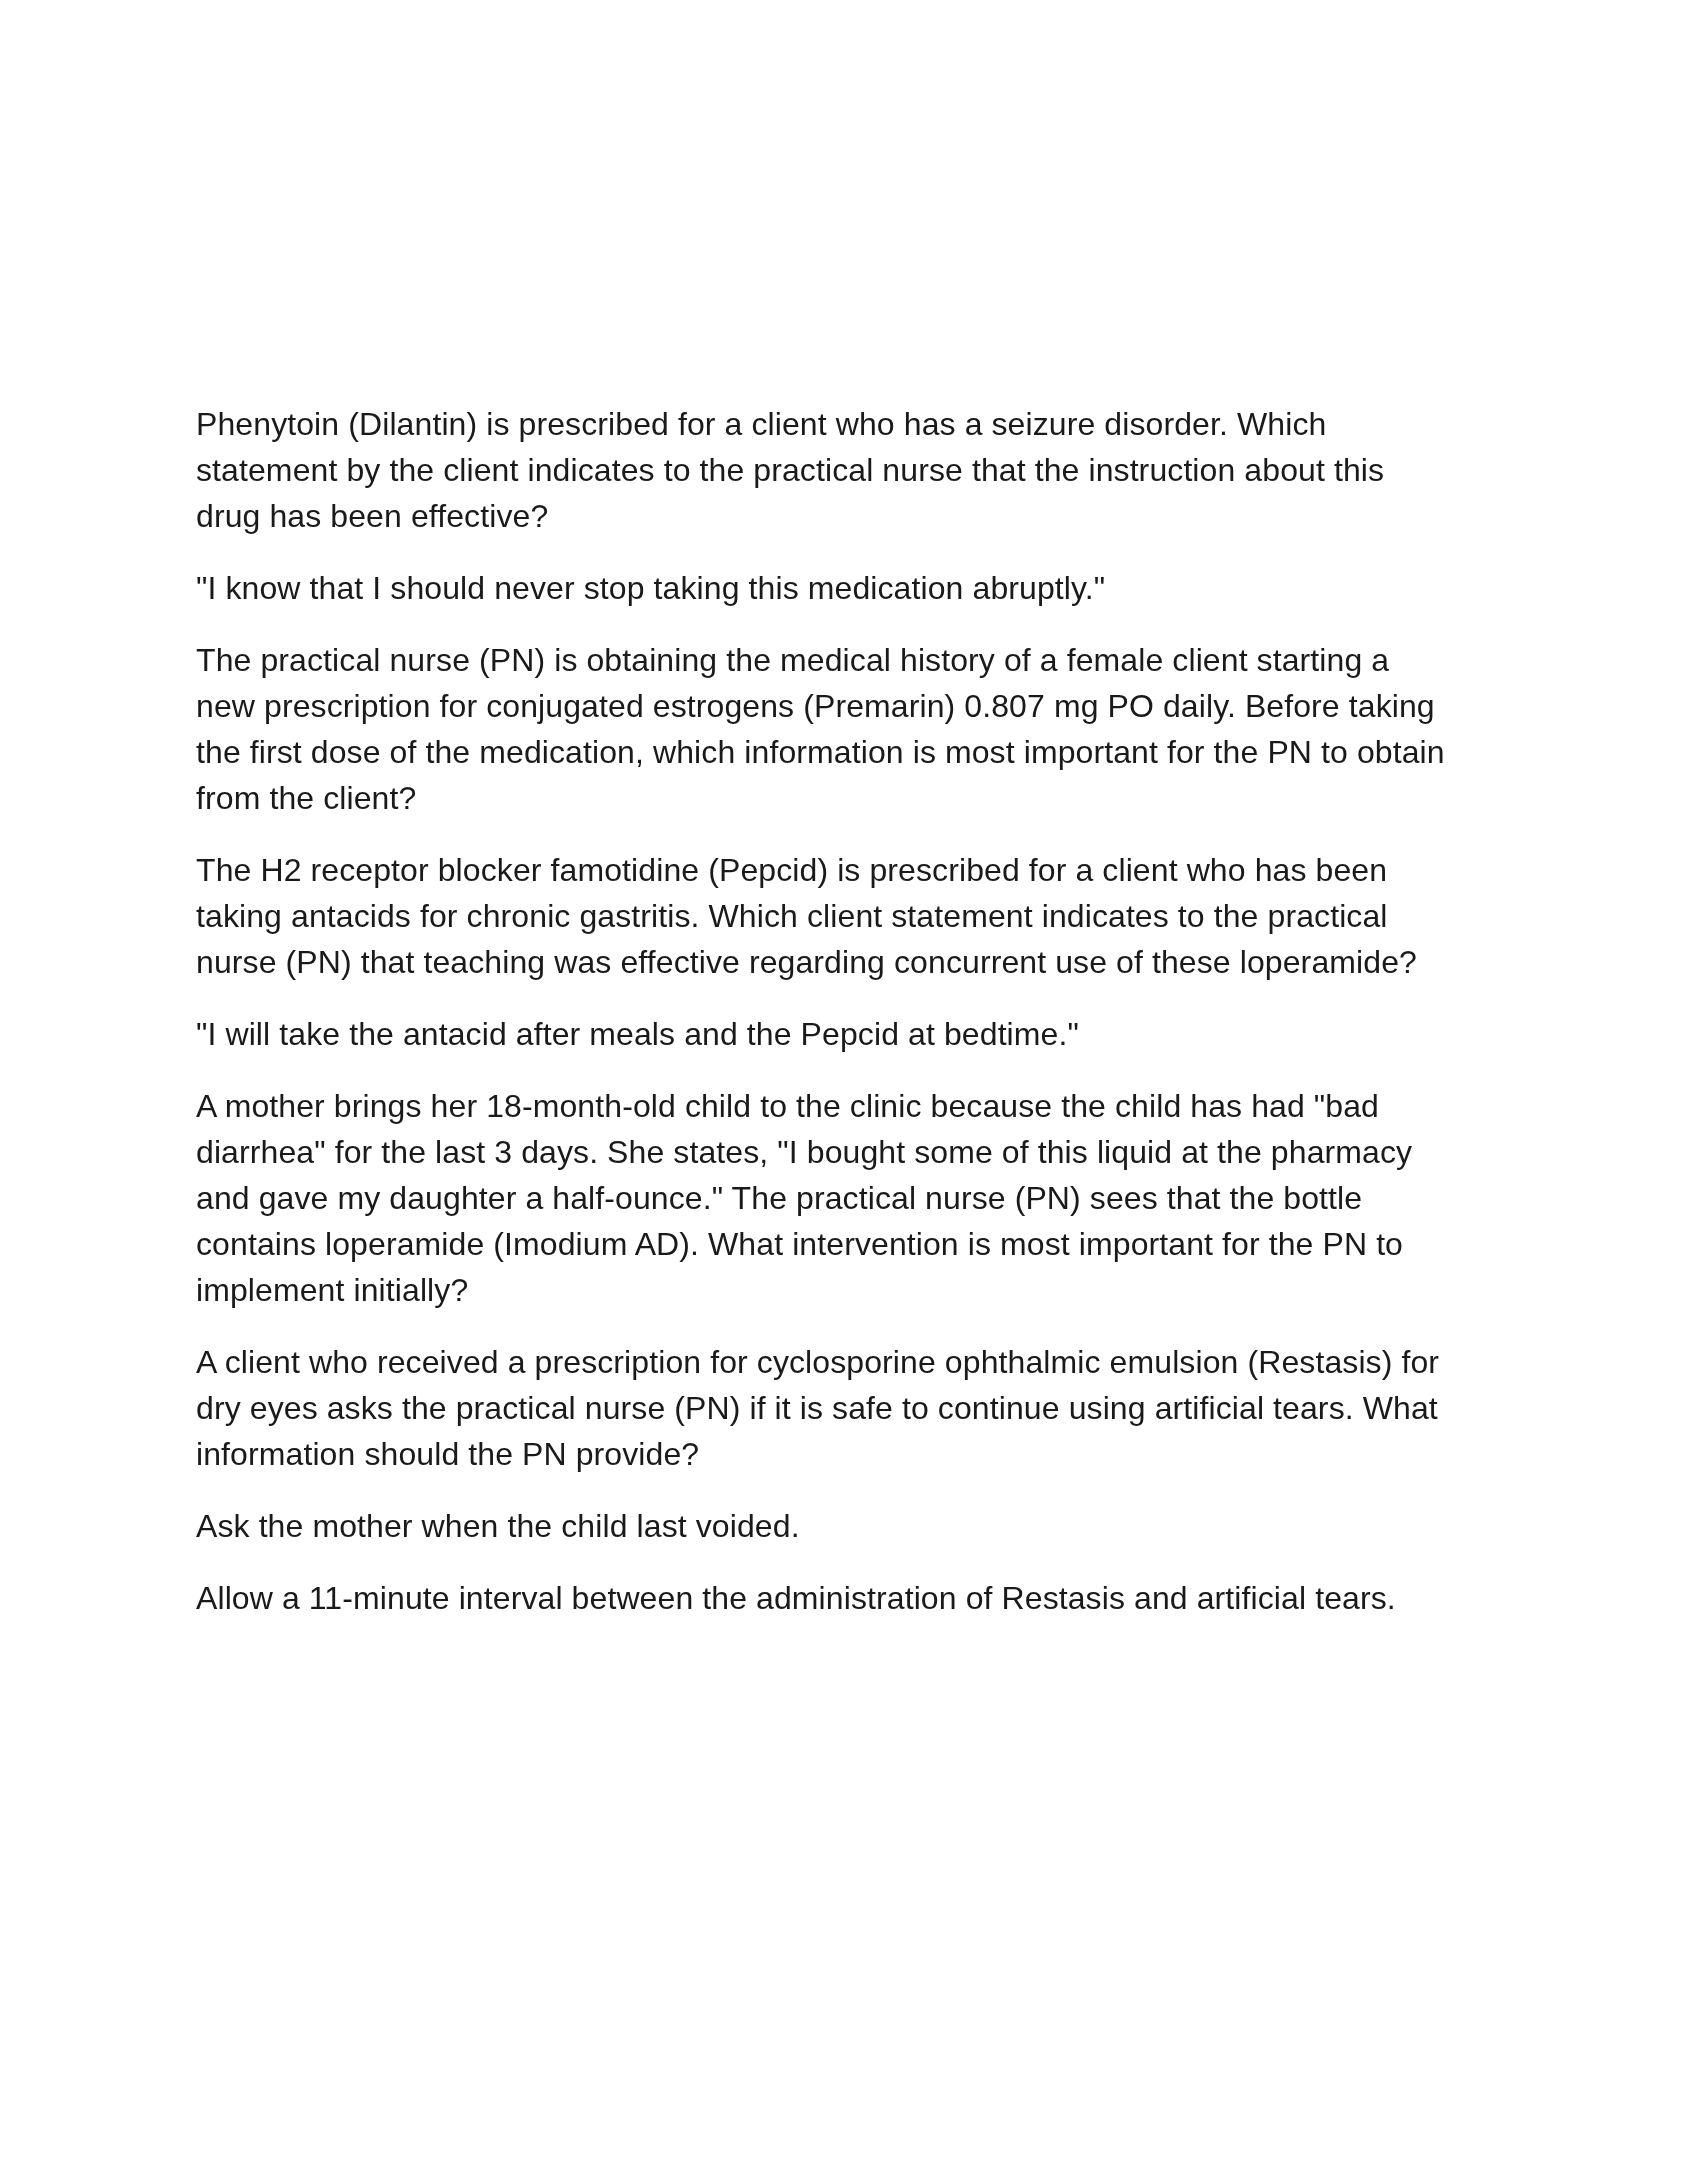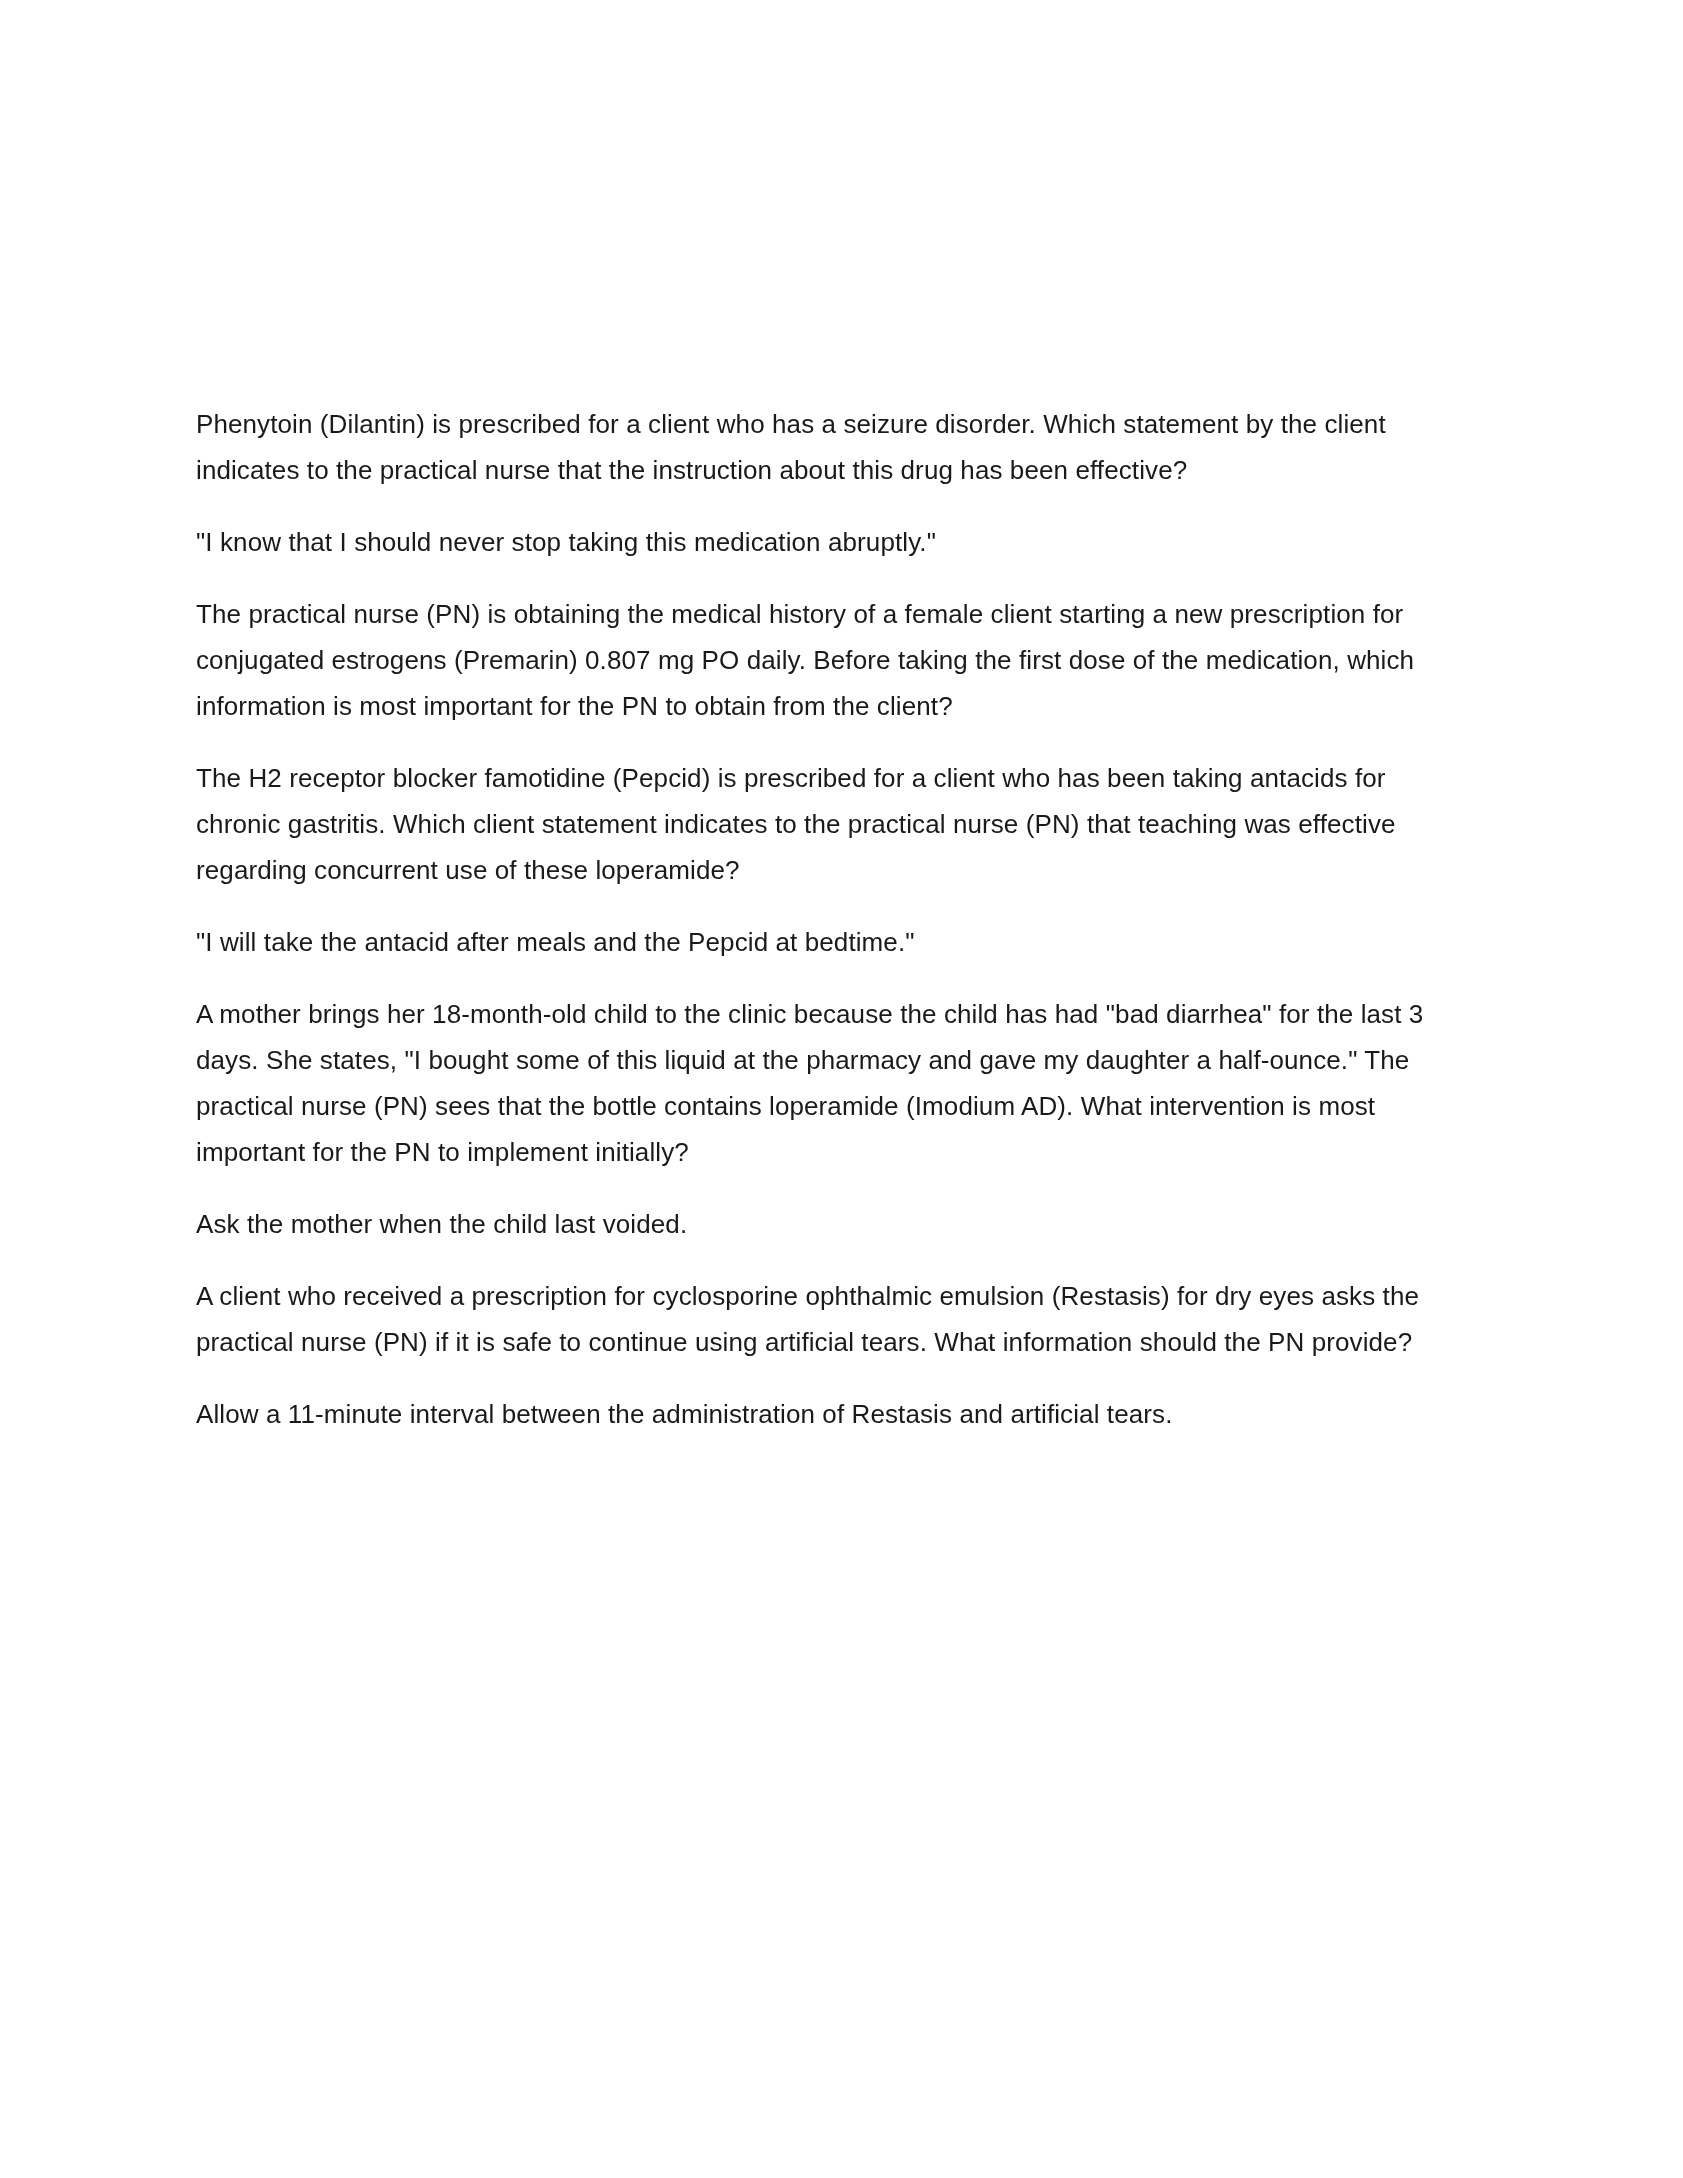--- a/index.html
+++ b/index.html
@@ -20,21 +20,21 @@
     box-sizing: border-box;
   }
   .content {
     position: absolute;
     left: 196px;
     top: 401px;
     width: 1257px;
   }
   .para {
     font-family: "Liberation Sans", sans-serif;
-    font-size: 26px;
+    font-size: 32px;
     line-height: 46px;
     color: #1a1a1a;
     margin: 0 0 26px 0;
     text-align: left;
     letter-spacing: 0.1px;
   }
   .para.answer {
     margin-bottom: 26px;
   }
 </style>
@@ -47,21 +47,21 @@
     <p class="para">Phenytoin (Dilantin) is prescribed for a client who has a seizure disorder. Which statement by the client indicates to the practical nurse that the instruction about this drug has been effective?</p>
     <p class="para answer">"I know that I should never stop taking this medication abruptly."</p>
 
     <p class="para">The practical nurse (PN) is obtaining the medical history of a female client starting a new prescription for conjugated estrogens (Premarin) 0.807 mg PO daily. Before taking the first dose of the medication, which information is most important for the PN to obtain from the client?</p>
 
 
     <p class="para">The H2 receptor blocker famotidine (Pepcid) is prescribed for a client who has been taking antacids for chronic gastritis. Which client statement indicates to the practical nurse (PN) that teaching was effective regarding concurrent use of these loperamide?</p>
     <p class="para answer">"I will take the antacid after meals and the Pepcid at bedtime."</p>
 
     <p class="para">A mother brings her 18-month-old child to the clinic because the child has had "bad diarrhea" for the last 3 days. She states, "I bought some of this liquid at the pharmacy and gave my daughter a half-ounce." The practical nurse (PN) sees that the bottle contains loperamide (Imodium AD). What intervention is most important for the PN to implement initially?</p>
+    <p class="para">A client who received a prescription for cyclosporine ophthalmic emulsion (Restasis) for dry eyes asks the practical nurse (PN) if it is safe to continue using artificial tears. What information should the PN provide?</p>
+
     <p class="para answer">Ask the mother when the child last voided.</p>
-
-    <p class="para">A client who received a prescription for cyclosporine ophthalmic emulsion (Restasis) for dry eyes asks the practical nurse (PN) if it is safe to continue using artificial tears. What information should the PN provide?</p>
     <p class="para answer">Allow a 11-minute interval between the administration of Restasis and artificial tears.</p>
 
 
   </div>
 </div>
 
 
 </body></html>

